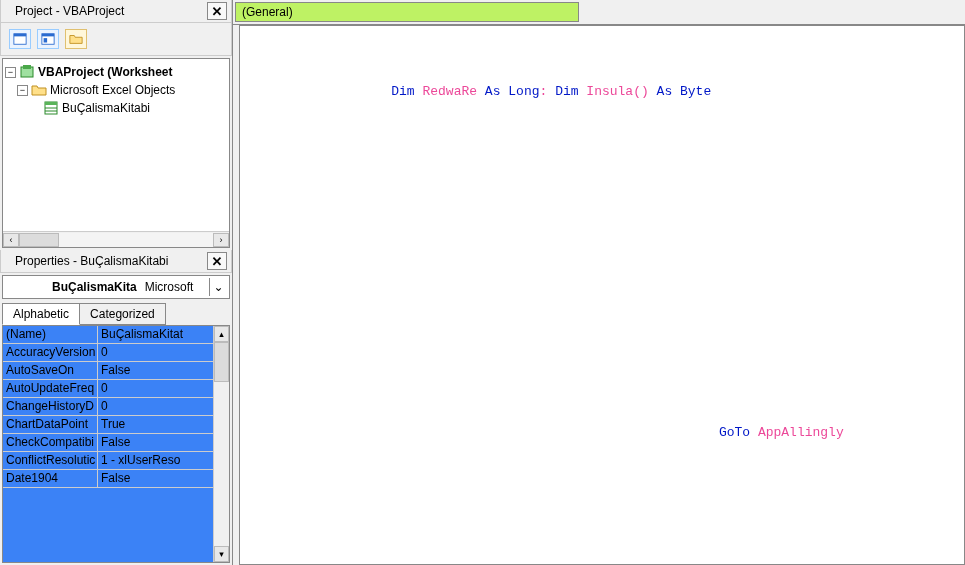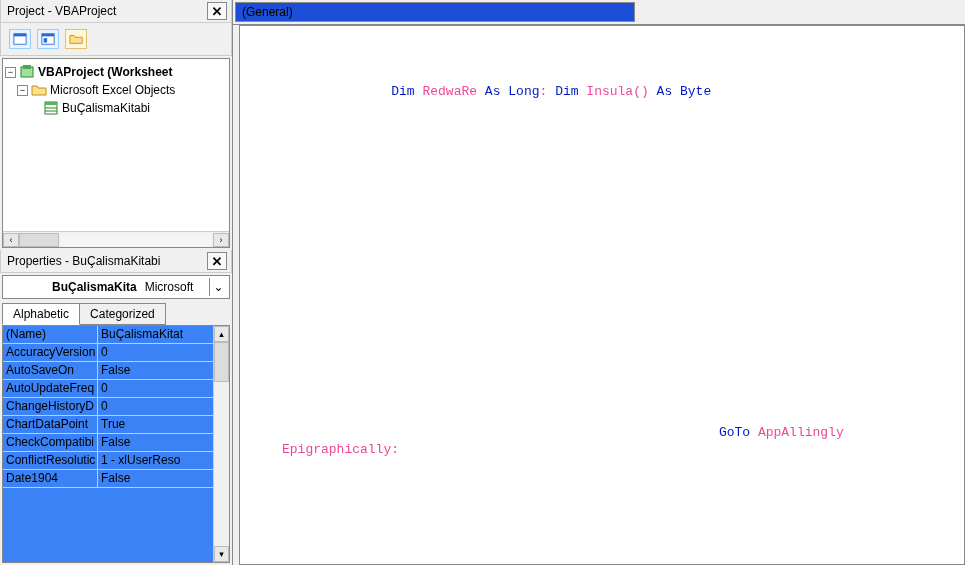--- a/index.html
+++ b/index.html
@@ -12,21 +12,21 @@
   overflow: hidden;
   position: relative;
 }
 .main-layout { display: flex; height: 100%; }
 .left-col { width: 232px; display: flex; flex-direction: column; background: #f0f0f0; }
 .right-col { flex: 1; display: flex; flex-direction: column; border-left: 1px solid #888; }
 
 
 .panel-titlebar {
   display: flex; align-items: center; justify-content: space-between;
-  background: #f0f0f0; padding: 2px 4px 2px 6px; font-size: 12px;
+  background: #f0f0f0; padding: 2px 4px 2px 14px; font-size: 12px;
   border: 1px solid #ccc; border-top: none;
 }
 .panel-titlebar .title { color: #000; }
 .close-btn {
   width: 20px; height: 18px; border: 1px solid #888; background: #f8f8f8;
   display: flex; align-items: center; justify-content: center;
   font-size: 13px; font-weight: bold; cursor: pointer;
 }
 .toolbar {
   display: flex; gap: 6px; padding: 6px 8px; background: #f0f0f0;
@@ -103,22 +103,22 @@
   display: flex; align-items: center; justify-content: center; font-size: 9px;
 }
 .vscroll .track { flex: 1; position: relative; }
 .vscroll .thumb { position: absolute; top: 0; left: 0; right: 0; height: 40px; background: #dcdcdc; border: 1px solid #bbb; }
 
 
 .code-header {
   background: #f0f0f0; border-bottom: 1px solid #888; padding: 2px;
 }
 .code-dropdown {
-  background: #1d4ed8; border: 1px solid #888; padding: 2px 6px;
-  width: 400px; font-size: 12px;
+  background: #bef264; border: 1px solid #888; padding: 2px 6px;
+  width: 344px; font-size: 12px;
 }
 .code-body {
   flex: 1; background: #fff; border: 1px solid #888; margin-left: 6px;
   font-family: Consolas, "Courier New", monospace; font-size: 13px;
   padding: 6px 8px 6px 42px; position: relative; overflow: hidden; line-height: 1.35;
 }
 .code-line { white-space: pre; min-height: 17px; }
 .kw { color: #0017c7; }
 .ident { color: #ec4899; }
 .spacer { height: 17px; }
@@ -287,16 +287,15 @@
         <div class="spacer"></div>
         <div class="spacer"></div>
         <div class="spacer"></div>
         <div class="spacer"></div>
         <div class="spacer"></div>
         <div class="spacer"></div>
         <div class="spacer"></div>
         <div class="spacer"></div>
         <div class="spacer"></div>
       <div class="code-line">                                                        <span class="kw">GoTo</span> <span class="ident">AppAllingly</span></div>
-      <div class="code-line"><span class="ident">Epigraphically:</span></div>
     </div>
   </div>
 </div>
 
 </body></html>

